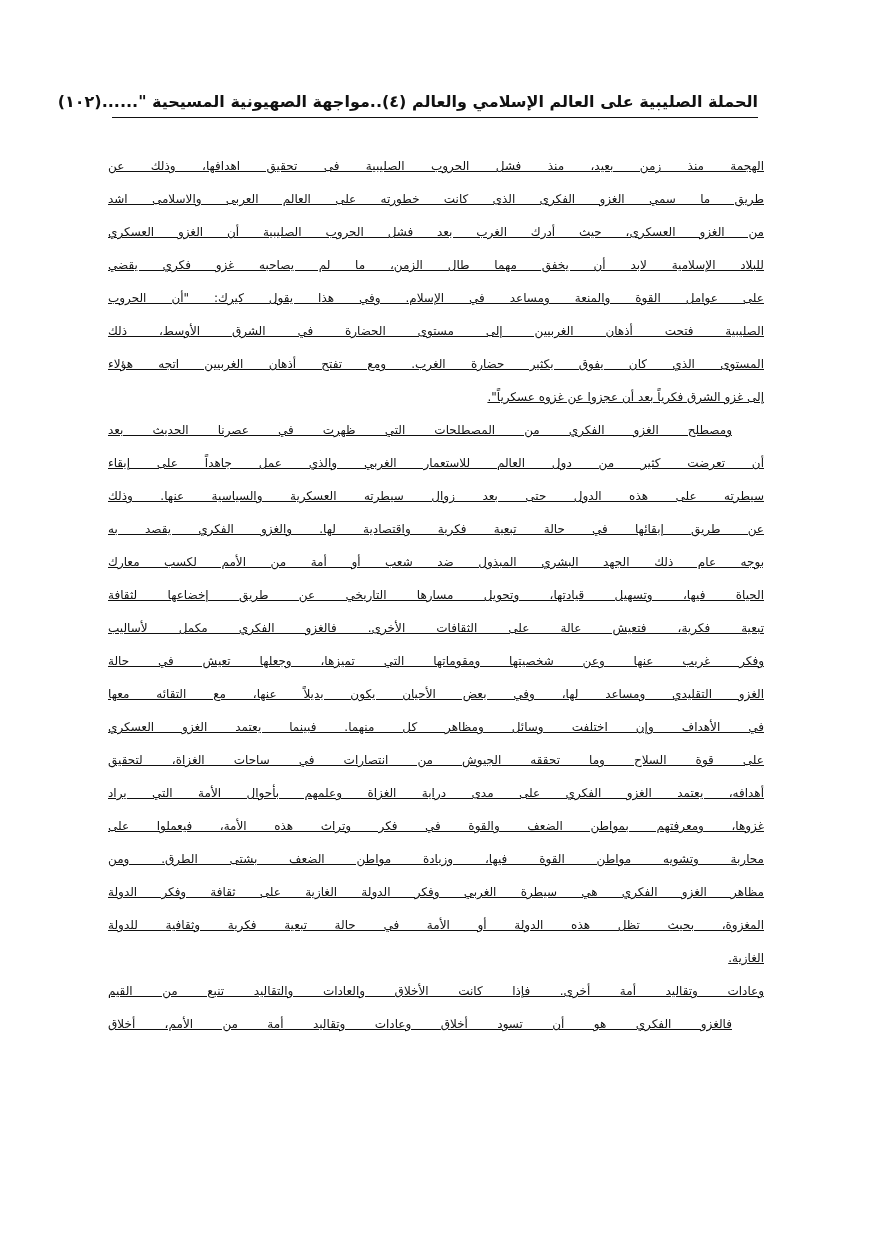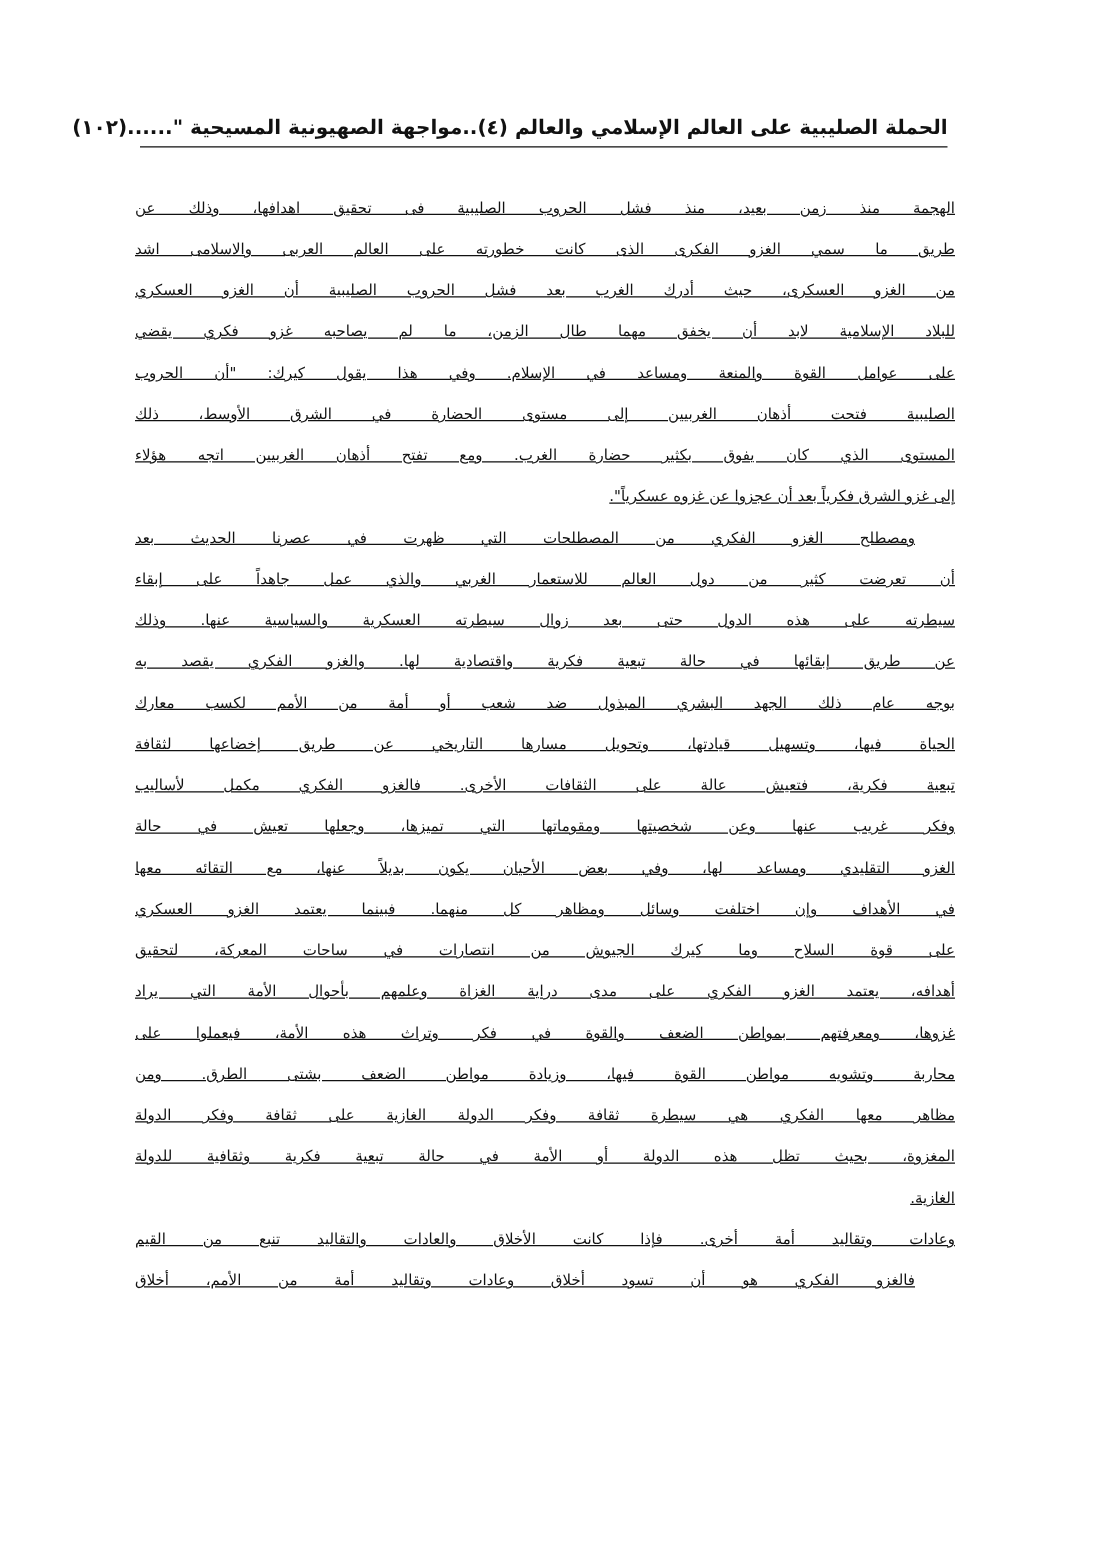--- a/index.html
+++ b/index.html
@@ -110,25 +110,25 @@
       <span class="line indent">ومصطلح الغزو الفكري من المصطلحات التي ظهرت في عصرنا الحديث بعد</span>
       <span class="line">أن تعرضت كثير من دول العالم للاستعمار الغربي والذي عمل جاهداً على إبقاء</span>
       <span class="line">سيطرته على هذه الدول حتى بعد زوال سيطرته العسكرية والسياسية عنها. وذلك</span>
       <span class="line">عن طريق إبقائها في حالة تبعية فكرية واقتصادية لها. والغزو الفكري يقصد به</span>
       <span class="line">بوجه عام ذلك الجهد البشري المبذول ضد شعب أو أمة من الأمم لكسب معارك</span>
       <span class="line">الحياة فيها، وتسهيل قيادتها، وتحويل مسارها التاريخي عن طريق إخضاعها لثقافة</span>
       <span class="line">تبعية فكرية، فتعيش عالة على الثقافات الأخرى. فالغزو الفكري مكمل لأساليب</span>
       <span class="line">وفكر غريب عنها وعن شخصيتها ومقوماتها التي تميزها، وجعلها تعيش في حالة</span>
       <span class="line">الغزو التقليدي ومساعد لها، وفي بعض الأحيان يكون بديلاً عنها، مع التقائه معها</span>
       <span class="line">في الأهداف وإن اختلفت وسائل ومظاهر كل منهما. فبينما يعتمد الغزو العسكري</span>
-      <span class="line">على قوة السلاح وما كيرك الجيوش من انتصارات في ساحات المعركة، لتحقيق</span>
+      <span class="line">على قوة السلاح وما تحققه الجيوش من انتصارات في ساحات الغزاة، لتحقيق</span>
       <span class="line">أهدافه، يعتمد الغزو الفكري على مدى دراية الغزاة وعلمهم بأحوال الأمة التي يراد</span>
       <span class="line">غزوها، ومعرفتهم بمواطن الضعف والقوة في فكر وتراث هذه الأمة، فيعملوا على</span>
       <span class="line">محاربة وتشويه مواطن القوة فيها، وزيادة مواطن الضعف بشتى الطرق. ومن</span>
-      <span class="line">مظاهر معها الفكري هي سيطرة ثقافة وفكر الدولة الغازية على ثقافة وفكر الدولة</span>
+      <span class="line">مظاهر الغزو الفكري هي سيطرة الغربي وفكر الدولة الغازية على ثقافة وفكر الدولة</span>
       <span class="line">المغزوة، بحيث تظل هذه الدولة أو الأمة في حالة تبعية فكرية وثقافية للدولة</span>
       <span class="line last">الغازية.</span>
     </div>
 
     <div>
       <span class="line">وعادات وتقاليد أمة أخرى. فإذا كانت الأخلاق والعادات والتقاليد تنبع من القيم</span>
       <span class="line indent">فالغزو الفكري هو أن تسود أخلاق وعادات وتقاليد أمة من الأمم، أخلاق</span>
     </div>
 
   </div>

